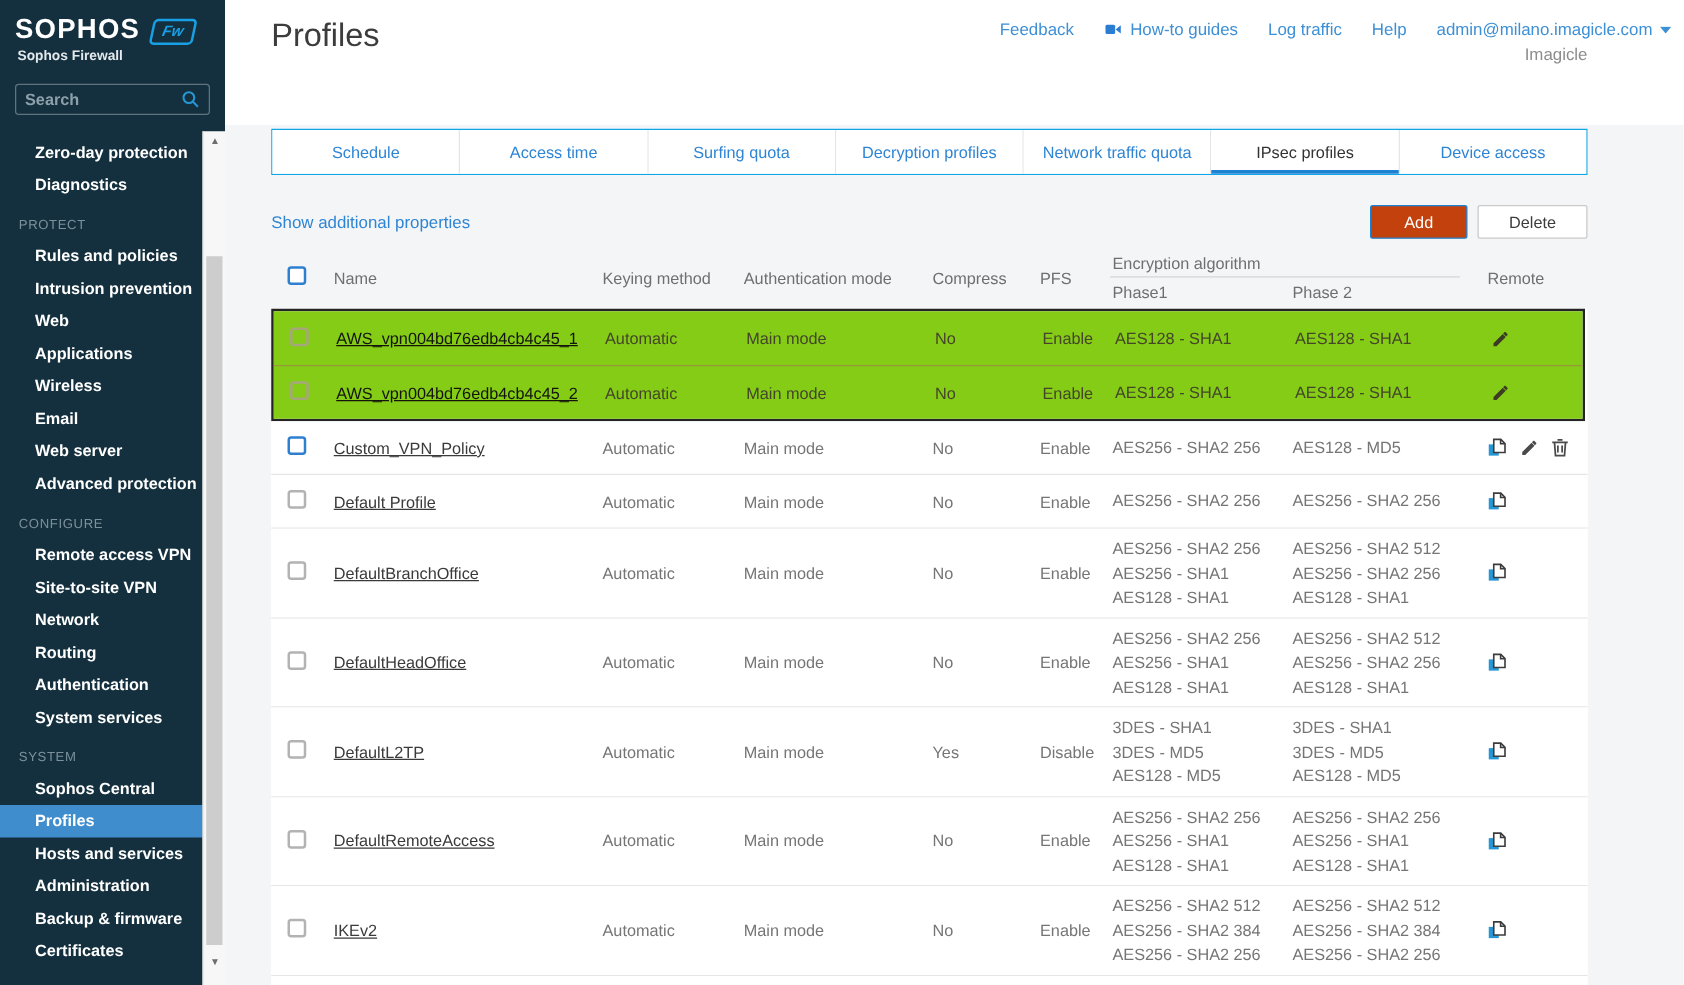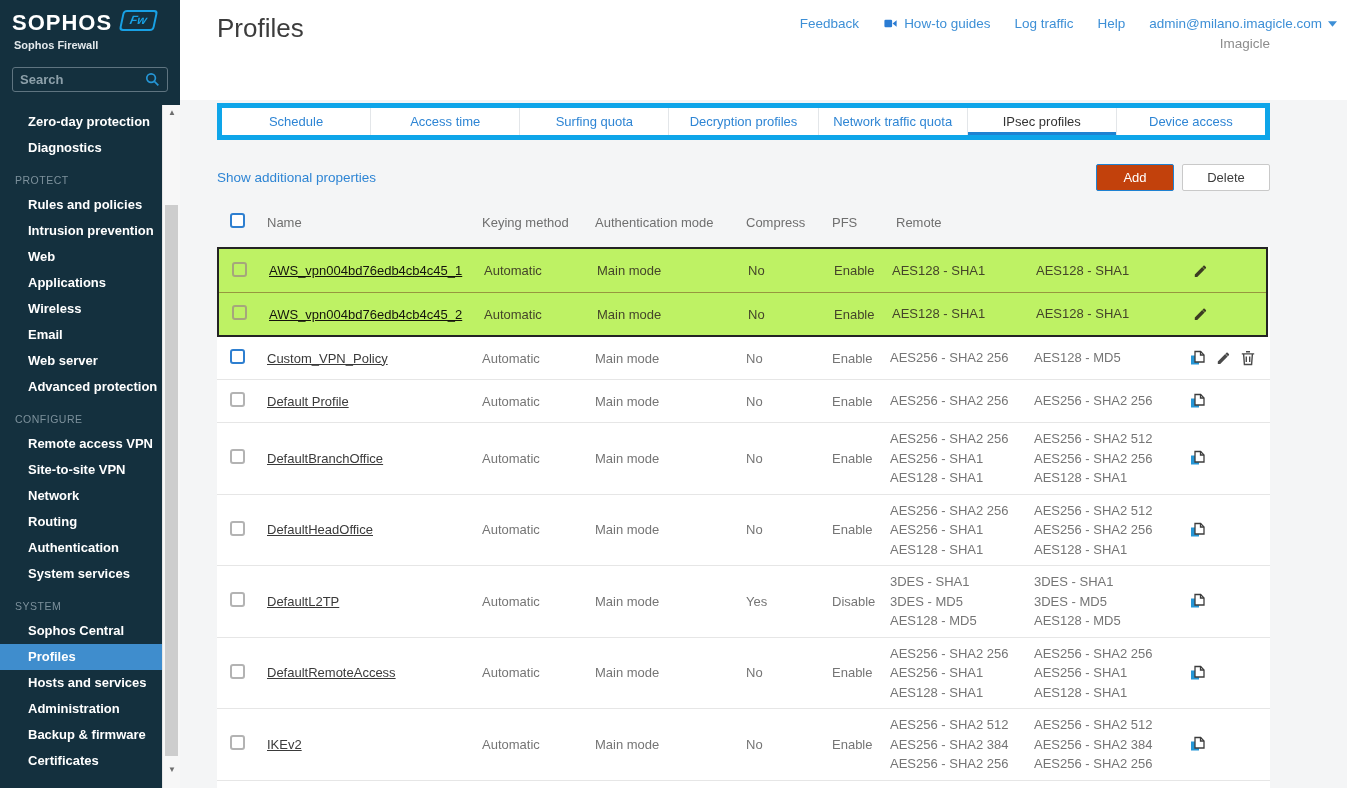--- a/index.html
+++ b/index.html
@@ -3,21 +3,21 @@
 <meta charset="utf-8">
 <style>
   * { margin:0; padding:0; box-sizing:border-box; }
   html,body { width:1347px; height:788px; overflow:hidden; }
   body { font-family:"Liberation Sans", sans-serif; background:#fff; color:#333; }
   .app { display:flex; width:1347px; height:788px; }
 
   
   .sidebar { width:180px; flex:0 0 180px; background:#14303e; position:relative; }
   .side-head { height:105px; padding:10px 12px 0 12px; }
-  .logo-row { display:flex; align-items:flex-start; gap:9px; }
+  .logo-row { display:flex; align-items:flex-end; gap:9px; }
   .logo-text { color:#fff; font-size:22px; font-weight:800; letter-spacing:1px; }
   .logo-badge { border:2px solid #18a0e4; color:#18a0e4; font-style:italic; font-weight:700;
     font-size:12px; padding:1px 7px 2px 7px; border-radius:4px; transform:skew(-12deg); }
   .logo-sub { color:#e3e9ec; font-size:11px; font-weight:700; margin-top:3px; padding-left:2px; }
   .search-box { margin-top:16px; height:25px; border:1px solid #5f7480; border-radius:3px;
     display:flex; align-items:center; padding:0 7px; }
   .search-box input { flex:1; background:transparent; border:0; outline:0; color:#c4cfd5; font-size:13px; min-width:0;font-weight:bold; }
   .search-box input::placeholder { color:#8da0aa; }
   .nav { padding-top:4px; }
   .nav-item { height:26px; line-height:26px; padding-left:28px; width:162px;
@@ -36,21 +36,21 @@
   .topbar { height:100px; background:#fff; position:relative; }
   .page-title { position:absolute; left:37px; top:13px; font-size:26px; font-weight:400; color:#3c3c3c; }
   .top-links { position:absolute; top:16px; right:10px; display:flex; align-items:center; gap:24px;
     color:#3d8fd6; font-size:13.5px; }
   .top-link { cursor:pointer; display:flex; align-items:center; gap:6px; color:#3d8fd6; text-decoration:none; }
   .org-label { position:absolute; top:36px; right:77px; color:#8c8c8c; font-size:13.5px; }
 
   .content { flex:1; background:#f4f5f6; padding:3px 77px 0 37px; overflow:hidden; }
 
   
-  .tabs { display:flex; height:37px; background:#fff; border:5px solid #0ea5e9; }
+  .tabs { display:flex; height:37px; background:#fff; border:1px solid #0ea5e9; }
   .tab { flex:1; display:flex; align-items:center; justify-content:center; font-size:13px;
     color:#2e85d4; border-right:1px solid #e3e6e9; cursor:pointer; position:relative; background:#fff; }
   .tab:last-child { border-right:0; }
   .tab.active { color:#333; }
   .tab.active::after { content:""; position:absolute; left:0; right:0; bottom:0; height:3px; background:#1e82d2; }
 
   
   .actions-row { margin-top:24px; display:flex; align-items:center; height:27px; }
   .show-additional { color:#2e85d4; font-size:13.5px; cursor:pointer; }
   .actions-spacer { flex:1; }
@@ -76,21 +76,21 @@
   .tbody { background:#fff; }
   .row { align-items:center; min-height:43px; padding:6px 0; border-bottom:1px solid #e6e6e6;
     background:#fff; font-size:13px; color:#757575; }
   .name-link { color:#3a3a3a; text-decoration:underline; cursor:pointer; }
   .phase { white-space:pre-line; line-height:1.5; }
   .manage-cell { padding-left:8px; display:flex; align-items:center; gap:9px; }
   .ic { width:16px; height:16px; display:block; cursor:pointer; color:#4a4a4a; }
 
   
   .hl-wrap { border:2px solid #242424; margin-right:2px; }
-  .hl-row { background:#bef264; color:#45452a; border-bottom:0; }
+  .hl-row { background:#84cc16; color:#45452a; border-bottom:0; }
   .hl-row + .hl-row { border-top:1px solid #97973f; }
   .hl-row .name-link { color:#14140c; }
   .hl-row .cb { border-color:#a6a67c; background:transparent; }
   .hl-row .ic { color:#3c3c22; }
 
   .hidden-defs { position:absolute; width:0; height:0; overflow:hidden; }
 </style>
 </head>
 <body>
 
@@ -223,20 +223,28 @@
       </div>
 
       <div class="table">
         <div class="thead grid">
           <div><span class="cb blue"></span></div>
           <div class="cell">Name</div>
           <div class="cell">Keying method</div>
           <div class="cell">Authentication mode</div>
           <div class="cell">Compress</div>
           <div class="cell">PFS</div>
+          <div class="enc-group">
+            <div class="enc-title">Encryption algorithm</div>
+            <div class="enc-line"></div>
+            <div class="enc-sub">
+              <div class="cell">Phase1</div>
+              <div class="cell">Phase 2</div>
+            </div>
+          </div>
           <div class="manage-head">Remote</div>
         </div>
 
         <div class="tbody">
 
           <div class="hl-wrap">
             <div class="row grid hl-row">
               <div><span class="cb"></span></div>
               <div class="cell"><a class="name-link">AWS_vpn004bd76edb4cb4c45_1</a></div>
               <div class="cell">Automatic</div>

